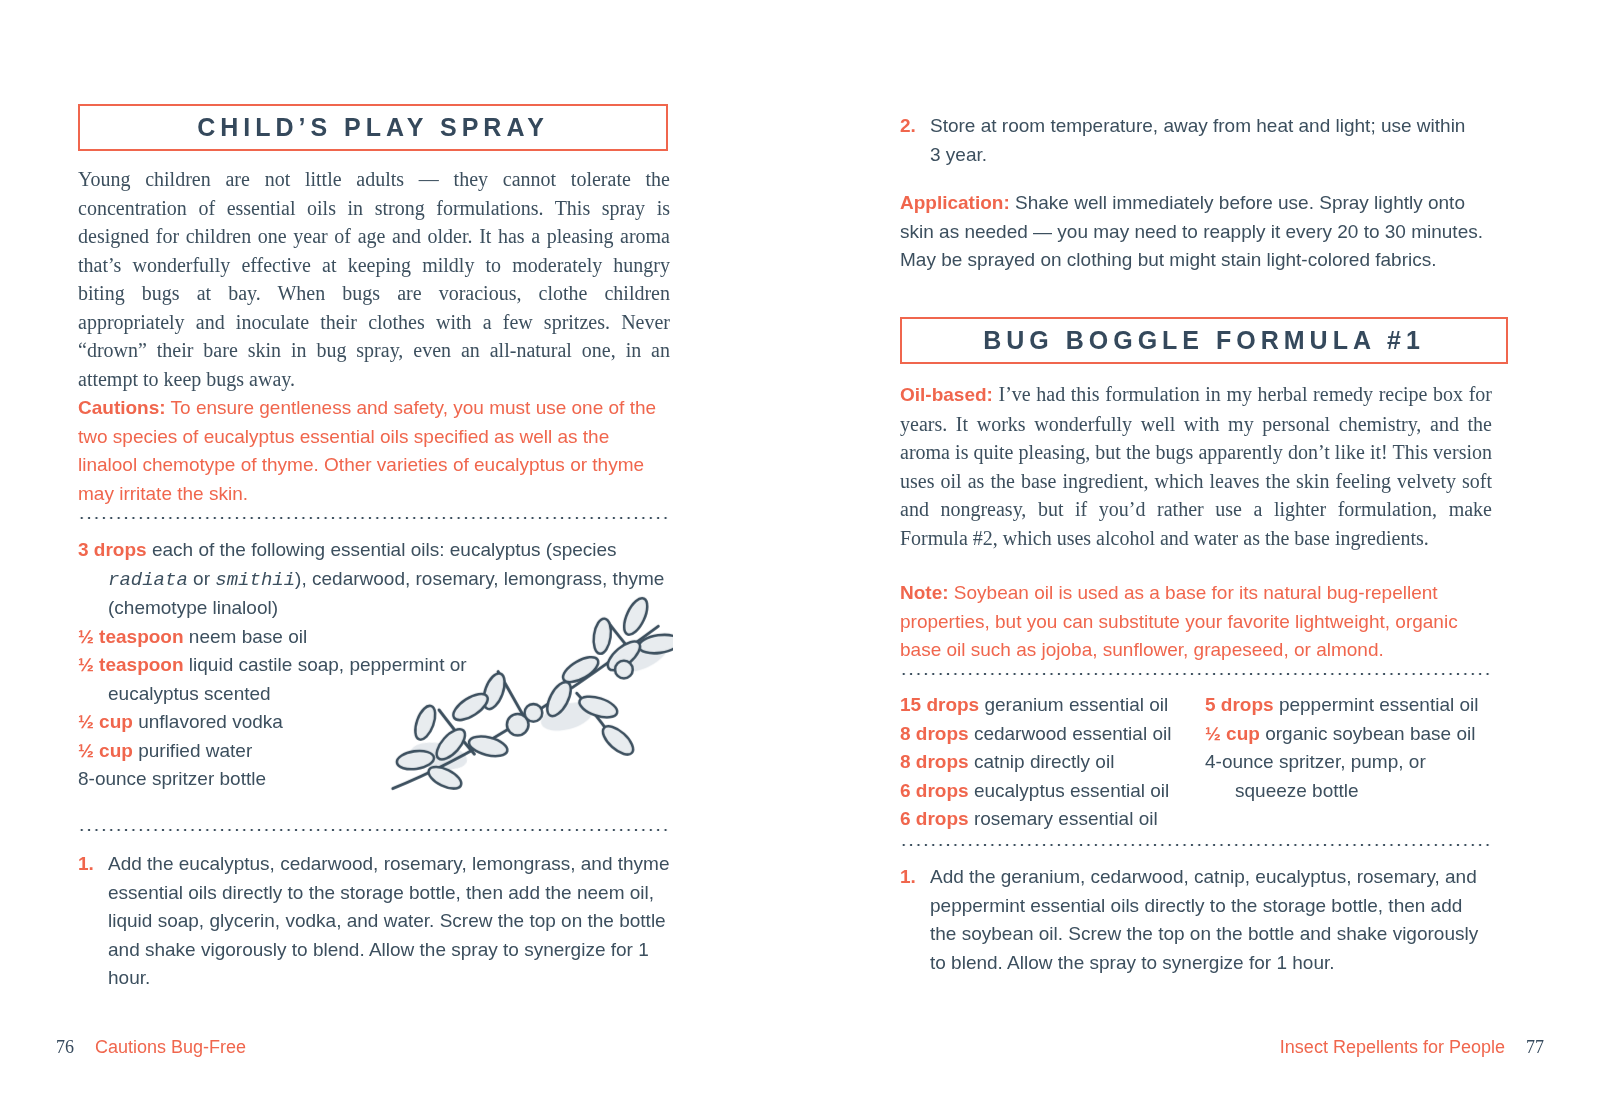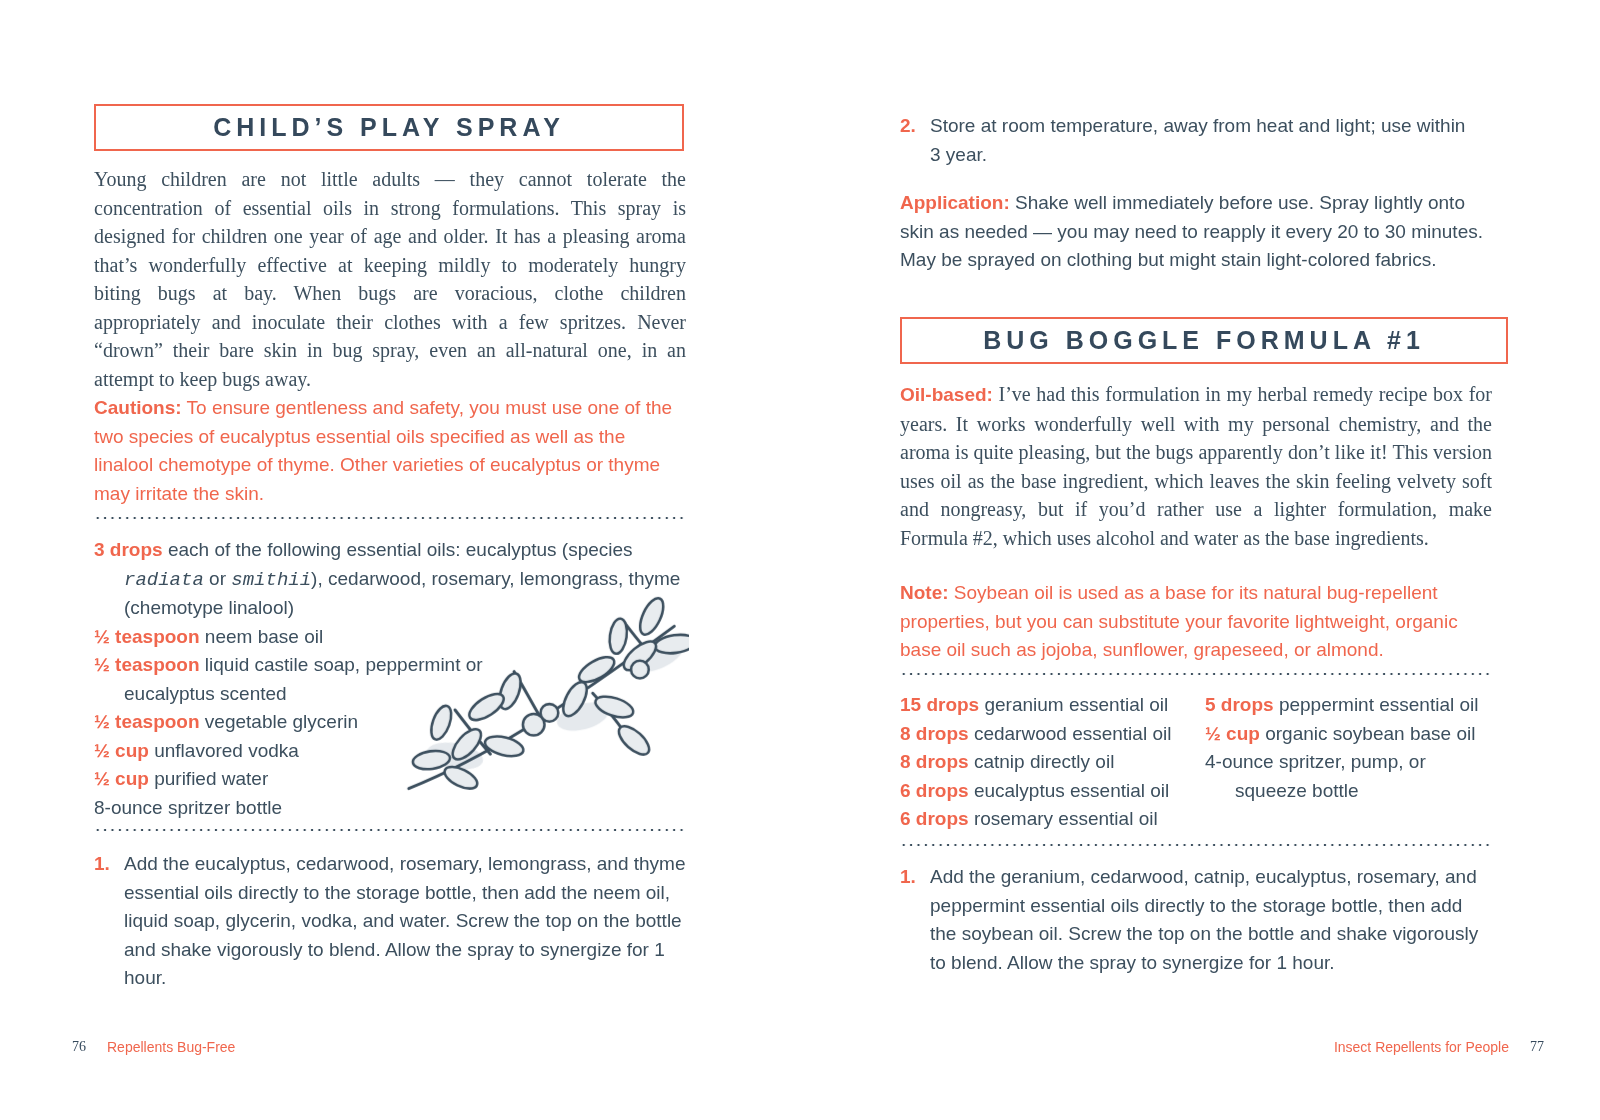--- a/index.html
+++ b/index.html
@@ -3,21 +3,21 @@
 <meta charset="utf-8">
 <style>
   :root{ --accent:#f0664d; --ink:#3c4f5e; --title-ink:#35495c; }
   html,body{ margin:0; padding:0; }
   body{
     width:1600px; height:1120px; position:relative; background:#ffffff;
     font-family:"Liberation Sans", sans-serif; color:var(--ink);
     overflow:hidden;
   }
   .page{ position:absolute; top:0; width:800px; height:1120px; }
-  #left-page{ left:16px; }
+  #left-page{ left:0; }
   #right-page{ left:800px; }
   .abs{ position:absolute; }
 
   .title-box{
     border:2.5px solid var(--accent);
     display:flex; align-items:center; justify-content:center;
     box-sizing:border-box; height:47px;
   }
   .title{
     font-weight:bold; font-size:25px; letter-spacing:5px;
@@ -36,21 +36,21 @@
   }
 
   .ing{ padding-left:30px; text-indent:-30px; }
   .ing .q{ color:var(--accent); font-weight:bold; }
   .sp-it{ font-family:Liberation Mono, monospace; font-style:italic; }
 
   .step{ display:flex; }
   .step-num{ flex:none; width:30px; font-weight:bold; color:var(--accent); }
   .step-text{ flex:1; }
 
-  .footer{ font-size:14px; line-height:22px; display:flex; gap:21px; align-items:flex-start; }
+  .footer{ font-size:18px; line-height:22px; display:flex; gap:21px; align-items:flex-start; }
   .pagenum{ font-family:"Liberation Serif", serif; color:var(--title-ink); }
   .runhead{ color:var(--accent); }
 </style>
 </head>
 <body>
 
 <div class="page" id="left-page">
 
   <div class="abs title-box" style="left:78px; top:104px; width:590px;">
     <div class="title">CHILD’S PLAY SPRAY</div>
@@ -70,24 +70,20 @@
       <span class="q">3 drops</span>
       <span>each of the following essential oils: eucalyptus (species </span><span class="sp-it">radiata</span><span> or </span><span class="sp-it">smithii</span><span>), cedarwood, rosemary, lemongrass, thyme (chemotype linalool)</span>
     </div>
     <div class="ing" style="max-width:440px;">
       <span class="q">½ teaspoon</span>
       <span>neem base oil</span>
     </div>
     <div class="ing" style="max-width:430px;">
       <span class="q">½ teaspoon</span>
       <span>liquid castile soap, peppermint or eucalyptus scented</span>
-    </div>
-    <div class="ing" style="max-width:440px;">
-      <span class="q">½ teaspoon</span>
-      <span>vegetable glycerin</span>
     </div>
     <div class="ing" style="max-width:440px;">
       <span class="q">½ cup</span>
       <span>unflavored vodka</span>
     </div>
     <div class="ing" style="max-width:440px;">
       <span class="q">½ cup</span>
       <span>purified water</span>
     </div>
     <div class="ing" style="max-width:440px;">
@@ -133,21 +129,21 @@
 
   <div class="abs dotted" style="left:78px; top:828px; width:590px;"></div>
 
   <div class="abs sans step" style="left:78px; top:850px; width:592px;">
     <div class="step-num">1.</div>
     <div class="step-text">Add the eucalyptus, cedarwood, rosemary, lemongrass, and thyme essential oils directly to the storage bottle, then add the neem oil, liquid soap, glycerin, vodka, and water. Screw the top on the bottle and shake vigorously to blend. Allow the spray to synergize for 1 hour.</div>
   </div>
 
   <div class="abs footer" style="left:56px; top:1036px;">
     <span class="pagenum">76</span>
-    <span class="runhead">Repellents Bug-Free</span>
+    <span class="runhead">Cautions Bug-Free</span>
   </div>
 </div>
 
 <div class="page" id="right-page">
 
   <div class="abs sans step" style="left:100px; top:112px; width:592px;">
     <div class="step-num">2.</div>
     <div class="step-text" style="max-width:540px;">Store at room temperature, away from heat and light; use within 3 year.</div>
   </div>
 

